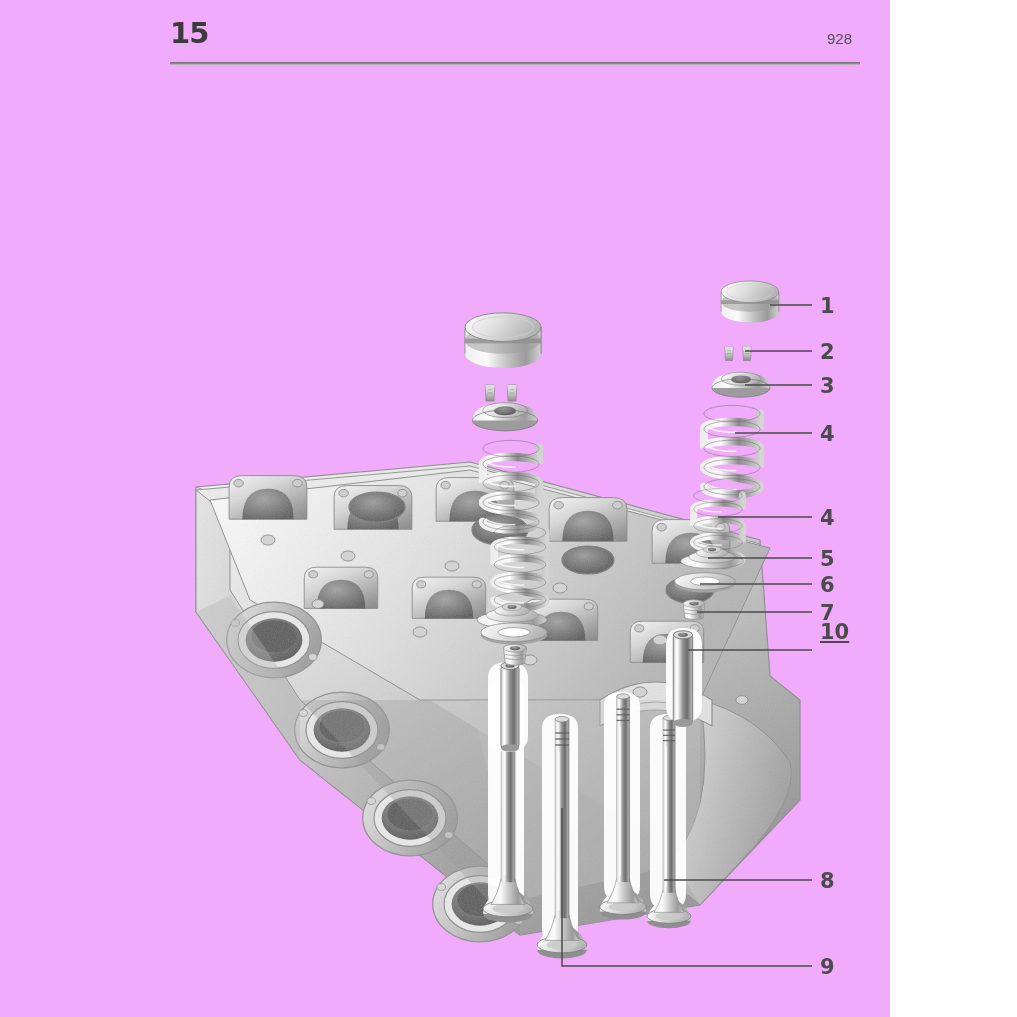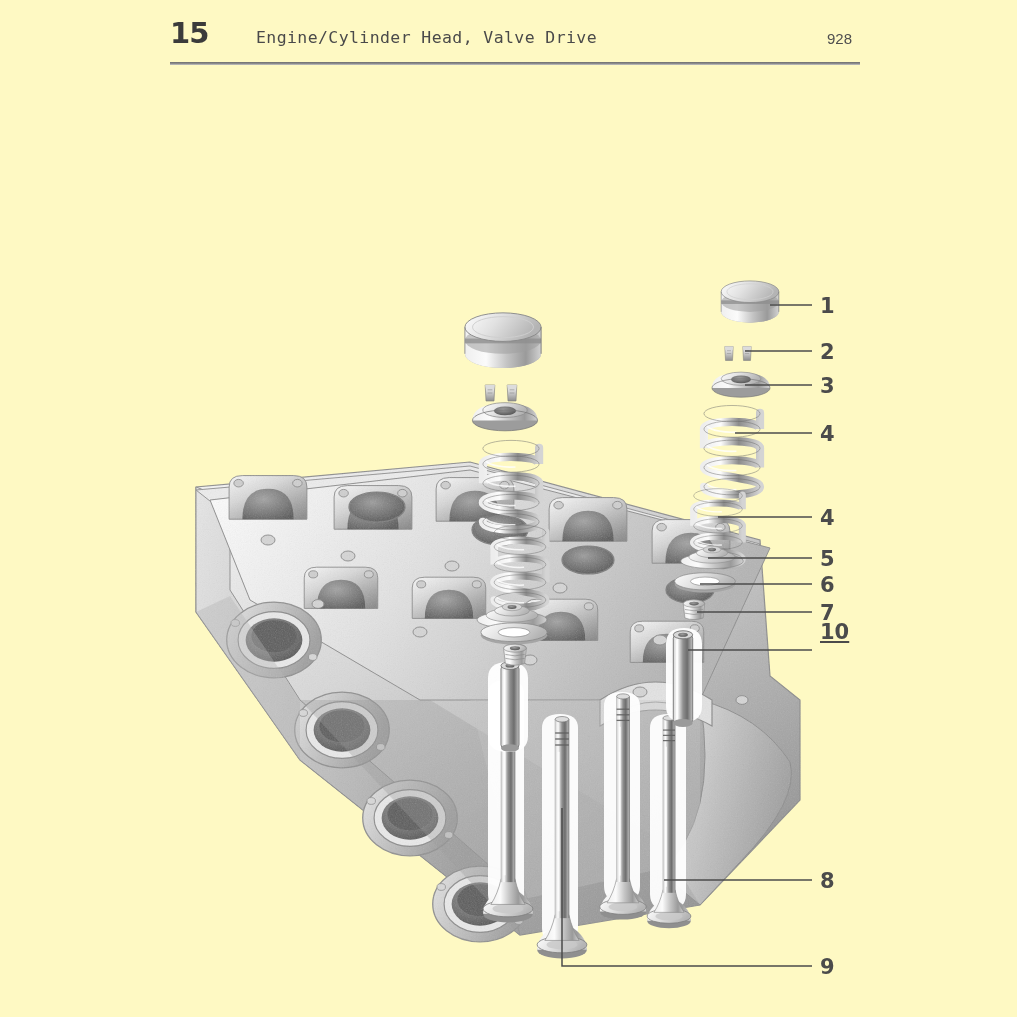--- a/index.html
+++ b/index.html
@@ -5,23 +5,23 @@
   html, body {
     margin: 0;
     padding: 0;
     background: #ffffff;
   }
   body {
     font-family: "DejaVu Sans Mono", monospace;
   }
   #page {
     position: relative;
-    width: 1017px;
+    width: 890px;
     height: 1017px;
-    background: #fef9c3;
+    background: #f0abfc;
     overflow: hidden;
   }
 
   
   #header-chapter {
     position: absolute;
     left: 170px;
     top: 19px;
     font-family: "DejaVu Sans", sans-serif;
     font-weight: bold;
@@ -90,21 +90,20 @@
     white-space: nowrap;
   }
 </style>
 </head>
 <body>
 
 <div id="page">
 
   <div id="header-chapter">15</div>
 
-  <div id="header-title">Engine/Cylinder Head, Valve Drive</div>
 
   <div id="header-page">928</div>
 
   <div id="header-rule"></div>
 
 
   <div id="figure">
     <svg width="1017" height="1017" viewBox="0 0 1017 1017">
       <defs>
 

